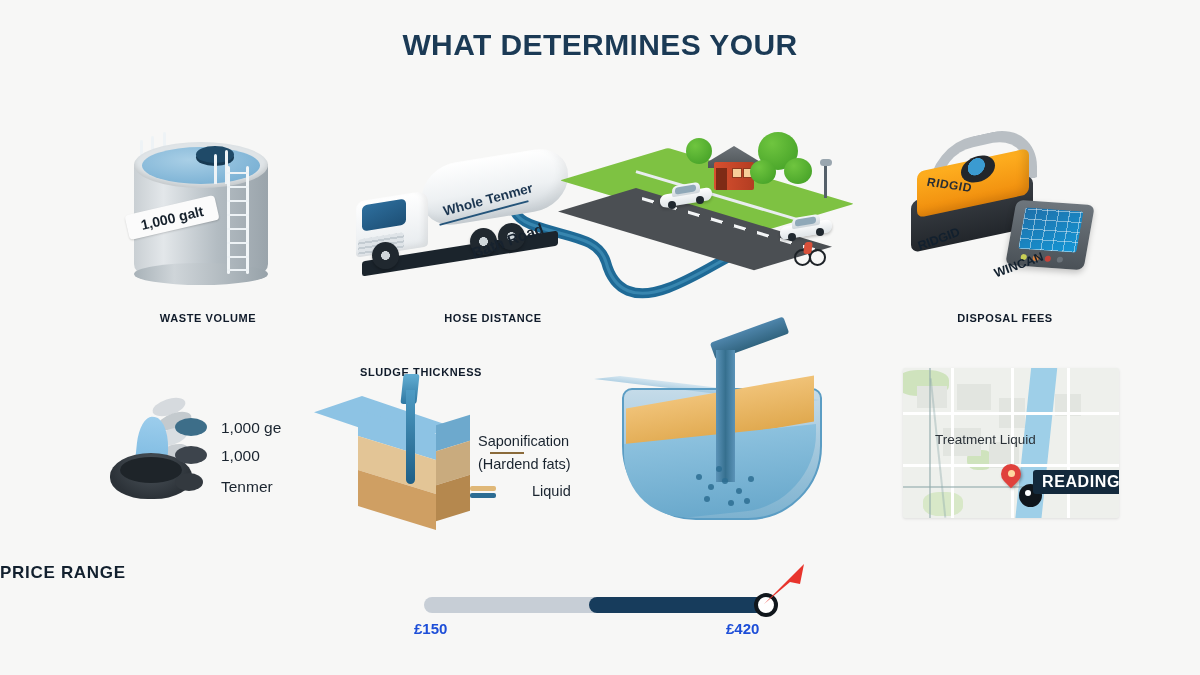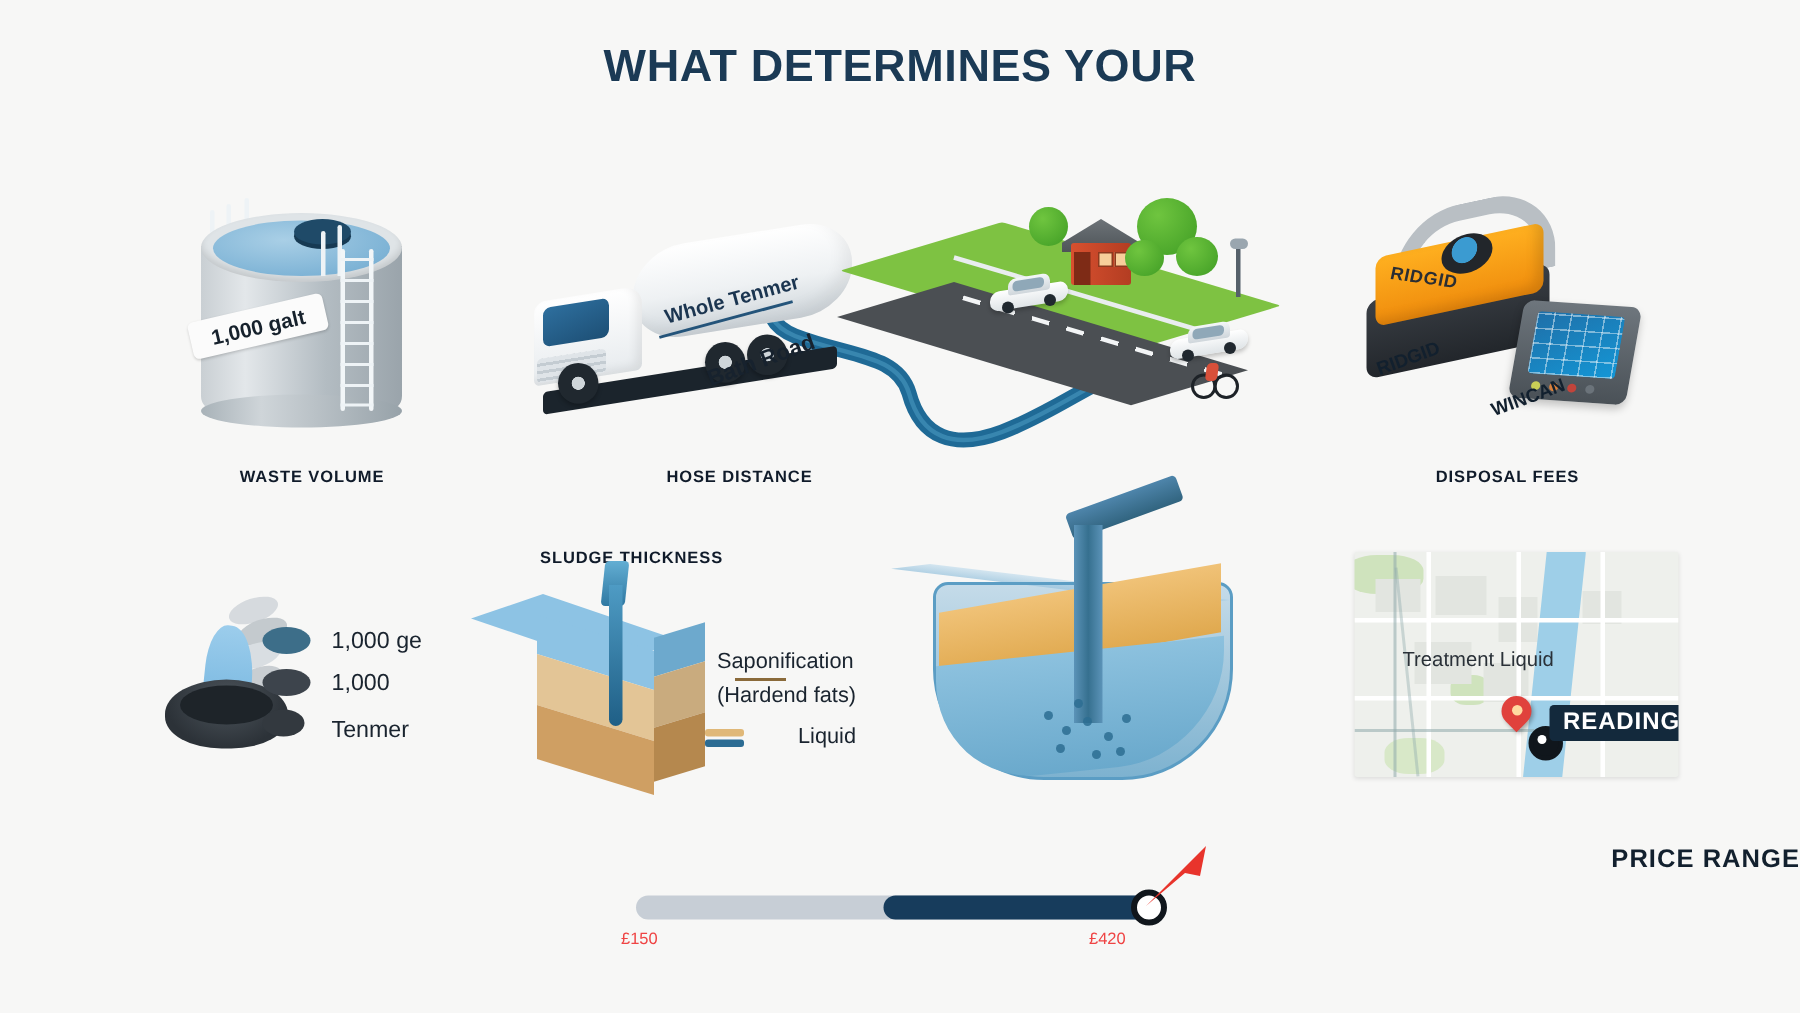--- a/index.html
+++ b/index.html
@@ -308,38 +308,38 @@
     background:#10161c;border:3px solid #10161c;}
   .gps:after{content:"";position:absolute;left:2.5px;top:2.5px;width:6px;height:6px;border-radius:50%;background:#fff;}
   .badge{
     position:absolute;left:130px;top:102px;padding:3px 9px;
     background:#13293c;border-radius:3px;
     font-size:16px;font-weight:bold;color:#ffffff;letter-spacing:.6px;
   }
 
   
   .pr-title{
-    position:absolute;left:0;top:563px;width:1200px;text-align:right;
+    position:absolute;left:0;top:563px;width:1200px;text-align:left;
     font-size:17px;font-weight:bold;color:#12202e;letter-spacing:.7px;
   }
   .pr-track{
     position:absolute;left:424px;top:597px;width:352px;height:16px;
     background:#c7ced6;border-radius:8px;
   }
   .pr-fill{
     position:absolute;left:0;top:0;height:16px;
     background:#173c5c;border-radius:8px;
   }
   .pr-thumb{
     position:absolute;top:-4px;width:24px;height:24px;border-radius:50%;
     background:#ffffff;border:4px solid #10161c;box-sizing:border-box;
   }
   .pr-arrow{position:absolute;left:760px;top:562px;width:50px;height:46px;}
   .pr-min,.pr-max{
-    position:absolute;top:620px;font-size:11px;font-weight:normal;color:#ef4444;
+    position:absolute;top:620px;font-size:15px;font-weight:bold;color:#1d4ed8;
   }
 </style>
 </head>
 <body>
 
 <div id="stage">
 
   <div class="title-wrap">
     <div class="title-line">WHAT DETERMINES YOUR</div>
   </div>

